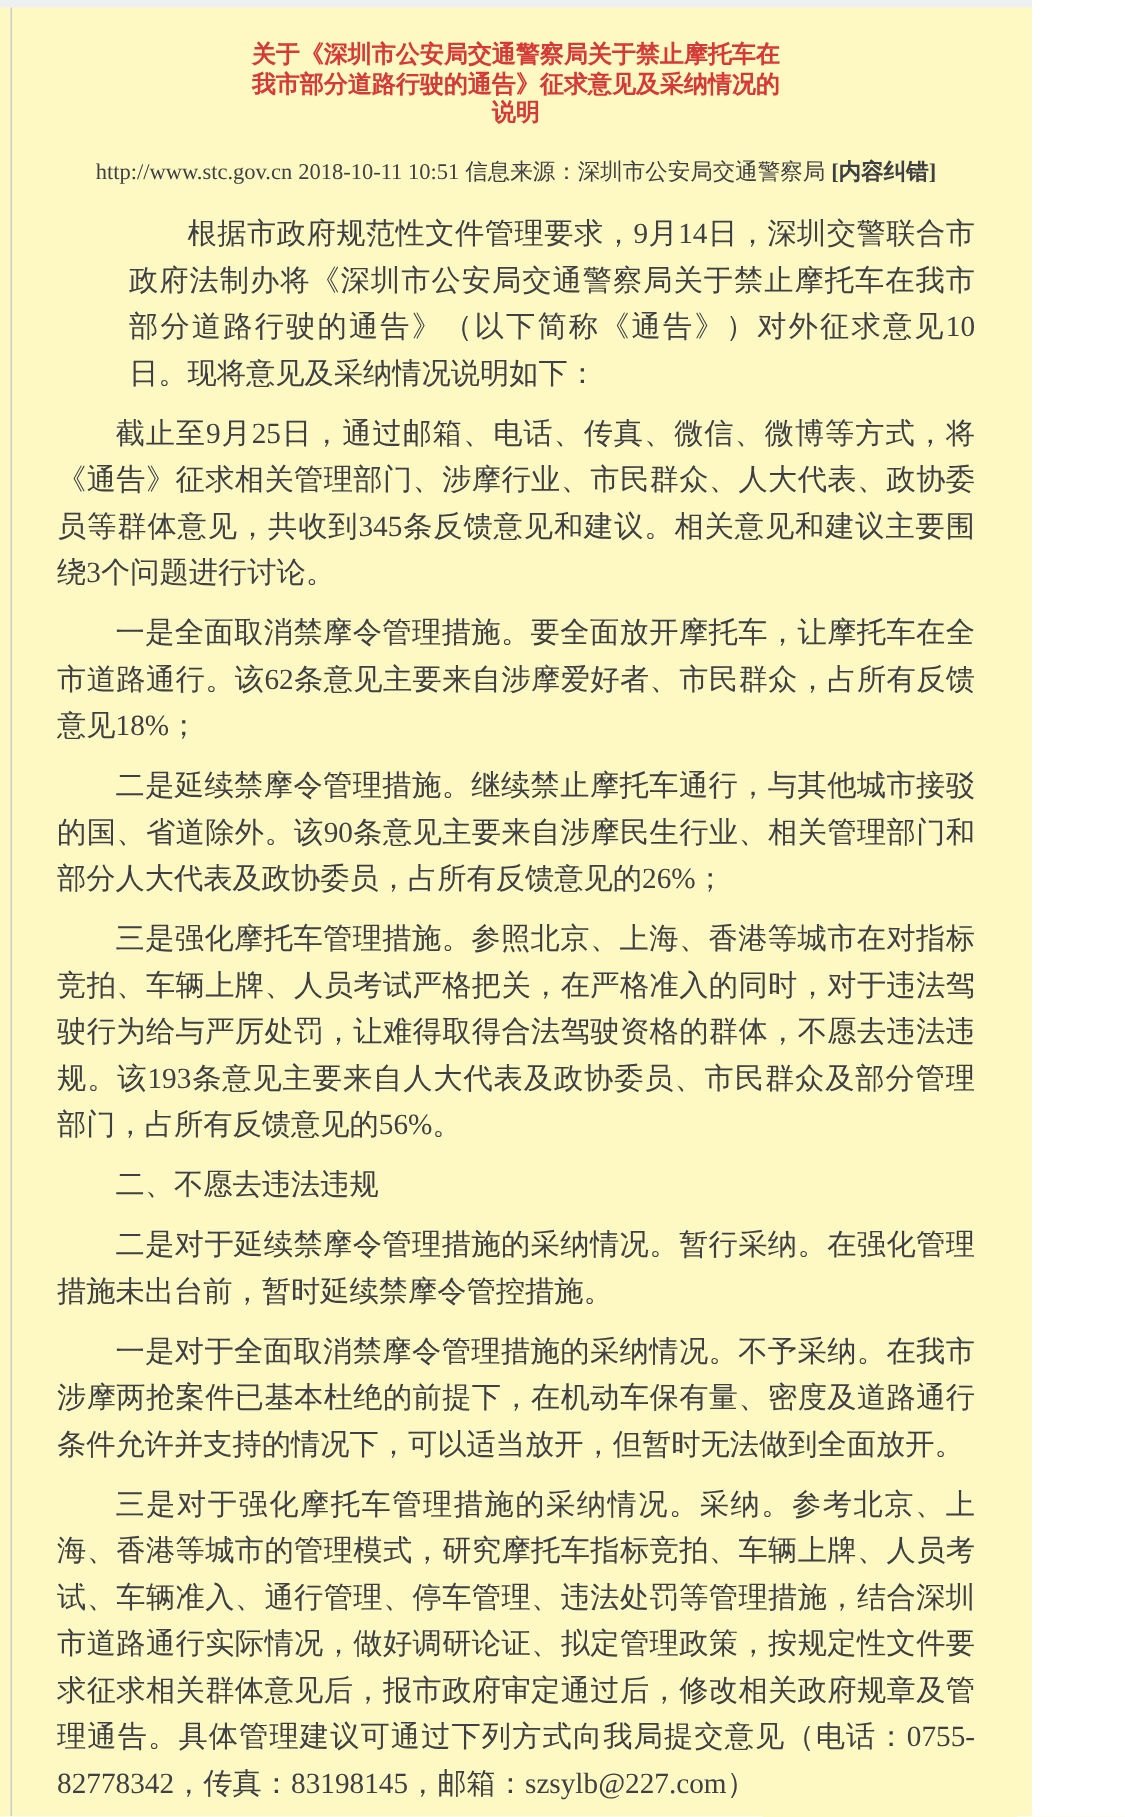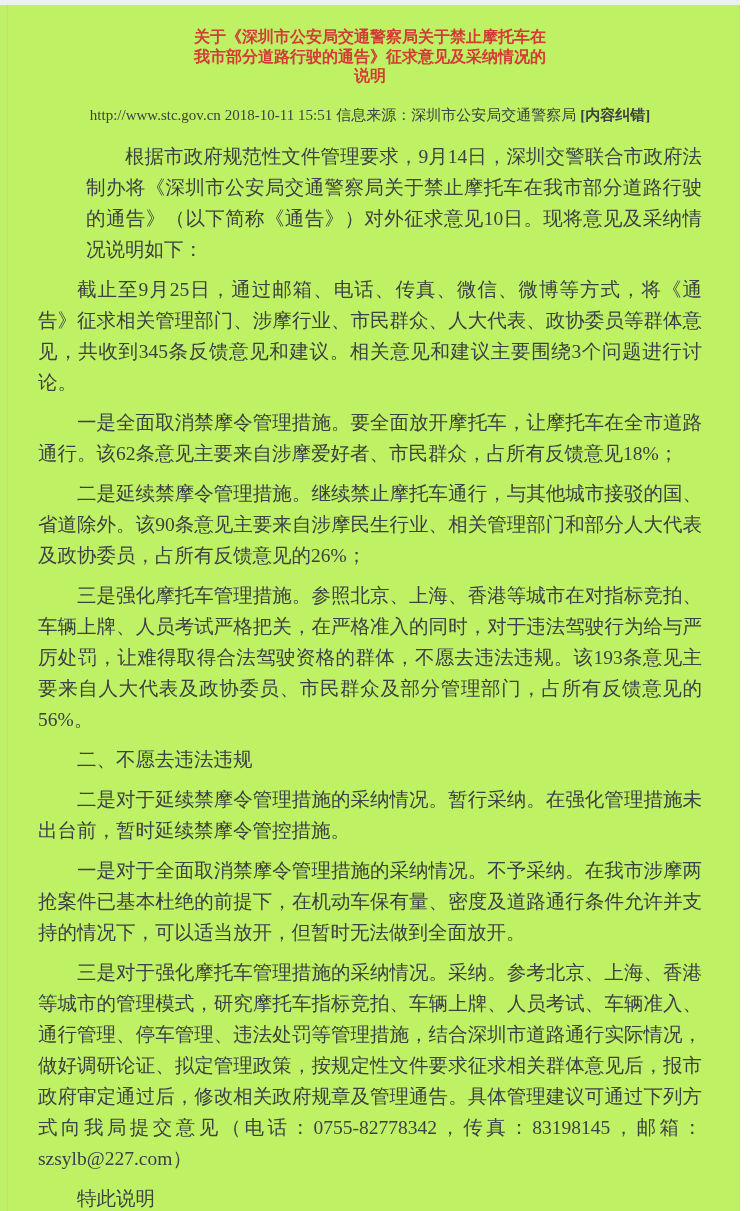--- a/index.html
+++ b/index.html
@@ -1,18 +1,18 @@
 <!DOCTYPE html>
 <html><head>
 <meta charset="utf-8">
 <style>
   html,body{margin:0;padding:0;background:#ffffff;}
   .page{
-    position:relative;width:740px;height:1211px;overflow:hidden;
-    background:#bef264;color:#3e4043;
+    position:relative;width:688px;height:1211px;overflow:hidden;
+    background:#fef9c3;color:#3e4043;
     font-family:"Liberation Serif",serif;
   }
   .top-strip{position:absolute;top:0;left:0;width:750px;height:5px;background:#edeff0;}
   .vline{position:absolute;top:5px;bottom:0;width:1px;background:#c9cbcc;}
   .vline.left{left:7px;}
   .vline.right{left:739px;}
   .content{position:absolute;left:38px;right:38px;top:5px;}
   .title{
     margin:22px auto 0;width:460px;text-align:center;
     color:#d43a38;font-size:16px;line-height:19.5px;font-weight:bold;
@@ -40,21 +40,21 @@
   <div class="vline right"></div>
 
   <div class="content">
 
     <h1 class="title">关于《深圳市公安局交通警察局关于禁止摩托车在
 我市部分道路行驶的通告》征求意见及采纳情况的
 说明</h1>
 
     <div class="meta">
       <span>http://www.stc.gov.cn</span>
-      <span>2018-10-11 15:51</span>
+      <span>2018-10-11 10:51</span>
       <span>信息来源：深圳市公安局交通警察局</span>
       <span class="correction">[内容纠错]</span>
     </div>
 
     <div class="body-text">
       <p class="first">根据市政府规范性文件管理要求，9月14日，深圳交警联合市政府法制办将《深圳市公安局交通警察局关于禁止摩托车在我市部分道路行驶的通告》（以下简称《通告》）对外征求意见10日。现将意见及采纳情况说明如下：</p>
       <p>截止至9月25日，通过邮箱、电话、传真、微信、微博等方式，将《通告》征求相关管理部门、涉摩行业、市民群众、人大代表、政协委员等群体意见，共收到345条反馈意见和建议。相关意见和建议主要围绕3个问题进行讨论。</p>
       <p>一是全面取消禁摩令管理措施。要全面放开摩托车，让摩托车在全市道路通行。该62条意见主要来自涉摩爱好者、市民群众，占所有反馈意见18%；</p>
       <p>二是延续禁摩令管理措施。继续禁止摩托车通行，与其他城市接驳的国、省道除外。该90条意见主要来自涉摩民生行业、相关管理部门和部分人大代表及政协委员，占所有反馈意见的26%；</p>
       <p>三是强化摩托车管理措施。参照北京、上海、香港等城市在对指标竞拍、车辆上牌、人员考试严格把关，在严格准入的同时，对于违法驾驶行为给与严厉处罚，让难得取得合法驾驶资格的群体，不愿去违法违规。该193条意见主要来自人大代表及政协委员、市民群众及部分管理部门，占所有反馈意见的56%。</p>

